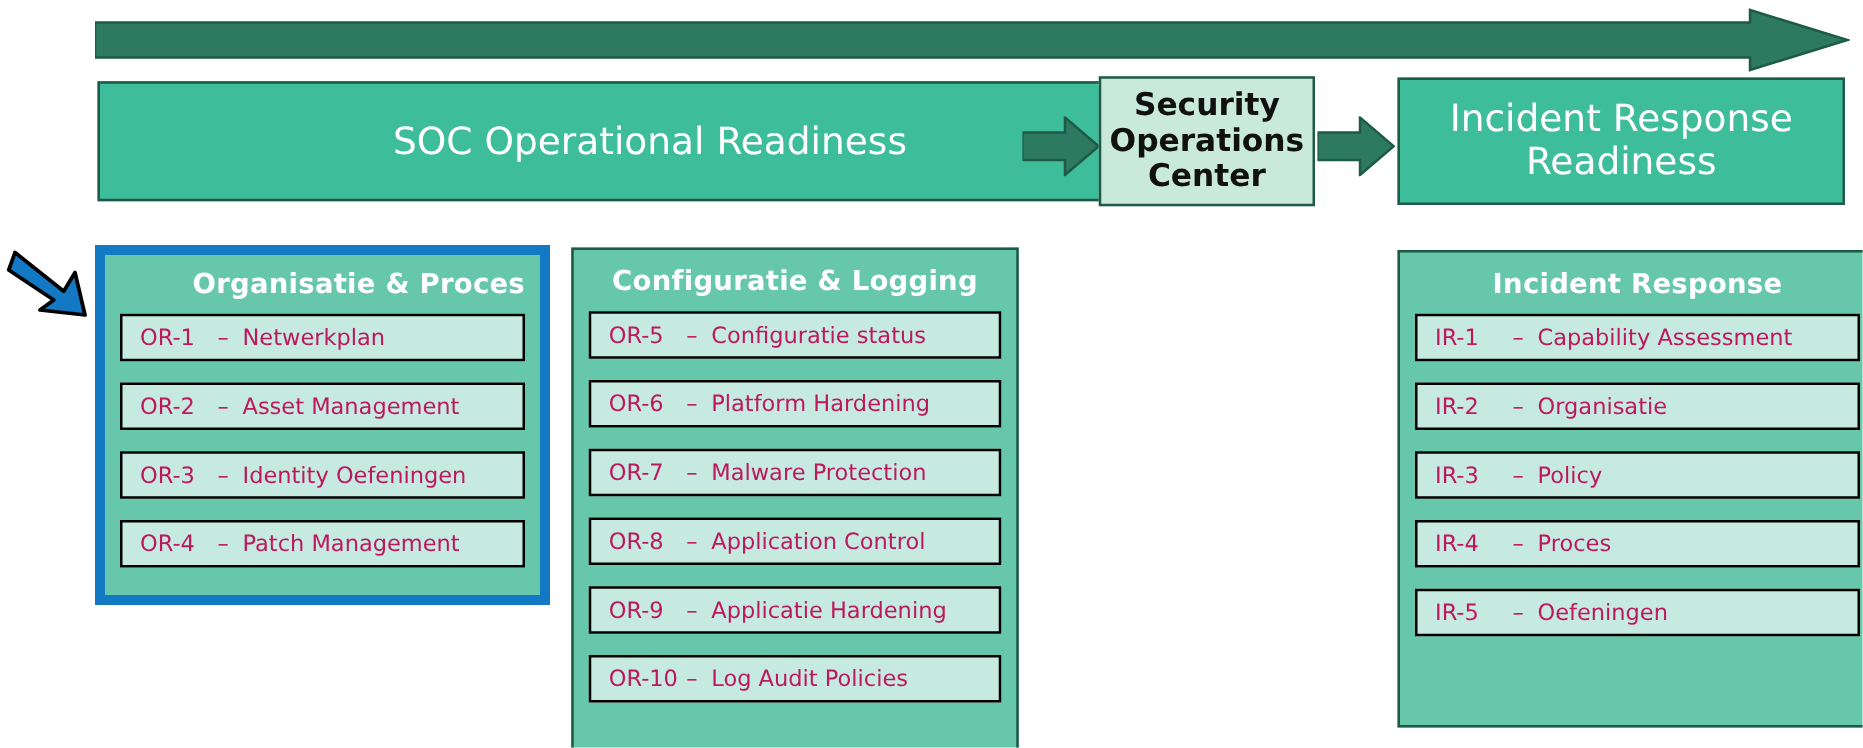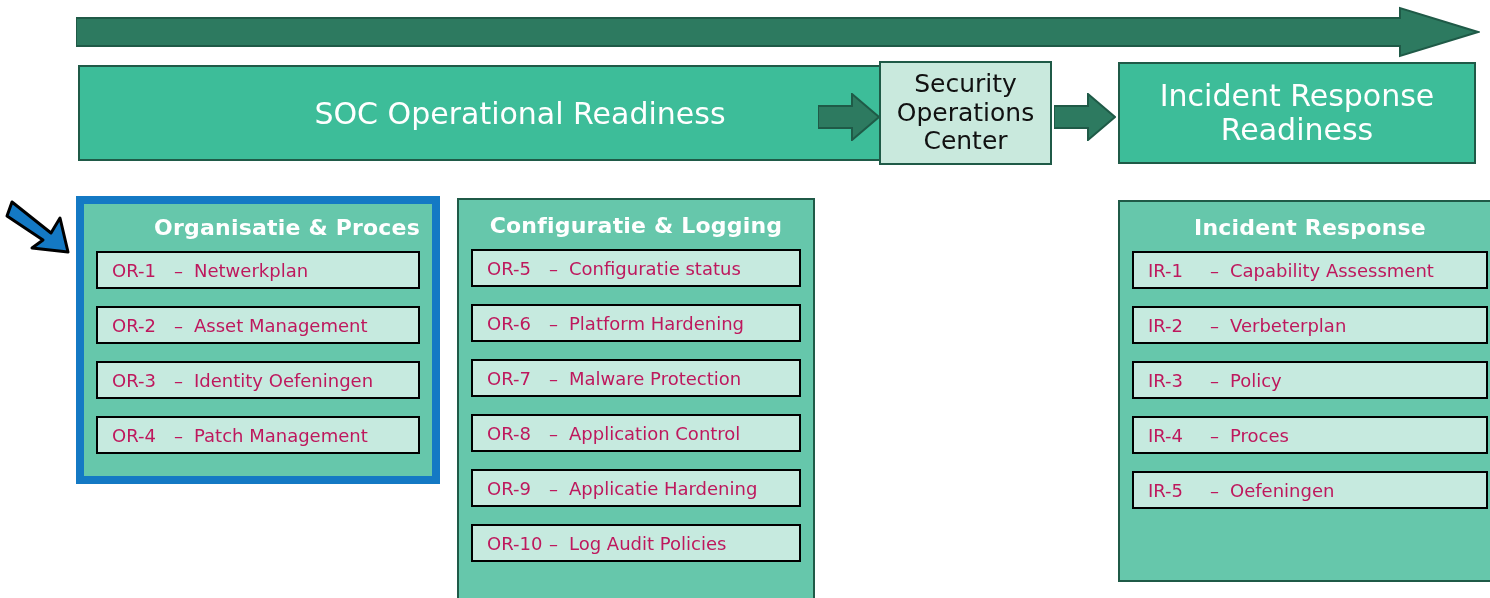--- a/index.html
+++ b/index.html
@@ -49,20 +49,21 @@
     height: 96px;
     font-size: 30px;
   }
   #stage-soc {
     left: 879px;
     top: 61px;
     width: 173px;
     height: 104px;
     font-size: 25px;
     line-height: 1.14;
+    font-weight: bold;
   }
   #stage-ir-readiness {
     left: 1118px;
     top: 62px;
     width: 358px;
     height: 102px;
     font-size: 30px;
     line-height: 1.15;
   }
 
@@ -255,21 +256,21 @@
   <div class="column-title">Incident Response</div>
   <div class="item-list">
     <div class="item-box">
       <span class="item-code">IR-1</span>
       <span class="item-dash">–</span>
       <span class="item-label">Capability Assessment</span>
     </div>
     <div class="item-box">
       <span class="item-code">IR-2</span>
       <span class="item-dash">–</span>
-      <span class="item-label">Verbeterplan</span>
+      <span class="item-label">Organisatie</span>
     </div>
     <div class="item-box">
       <span class="item-code">IR-3</span>
       <span class="item-dash">–</span>
       <span class="item-label">Policy</span>
     </div>
     <div class="item-box">
       <span class="item-code">IR-4</span>
       <span class="item-dash">–</span>
       <span class="item-label">Proces</span>

